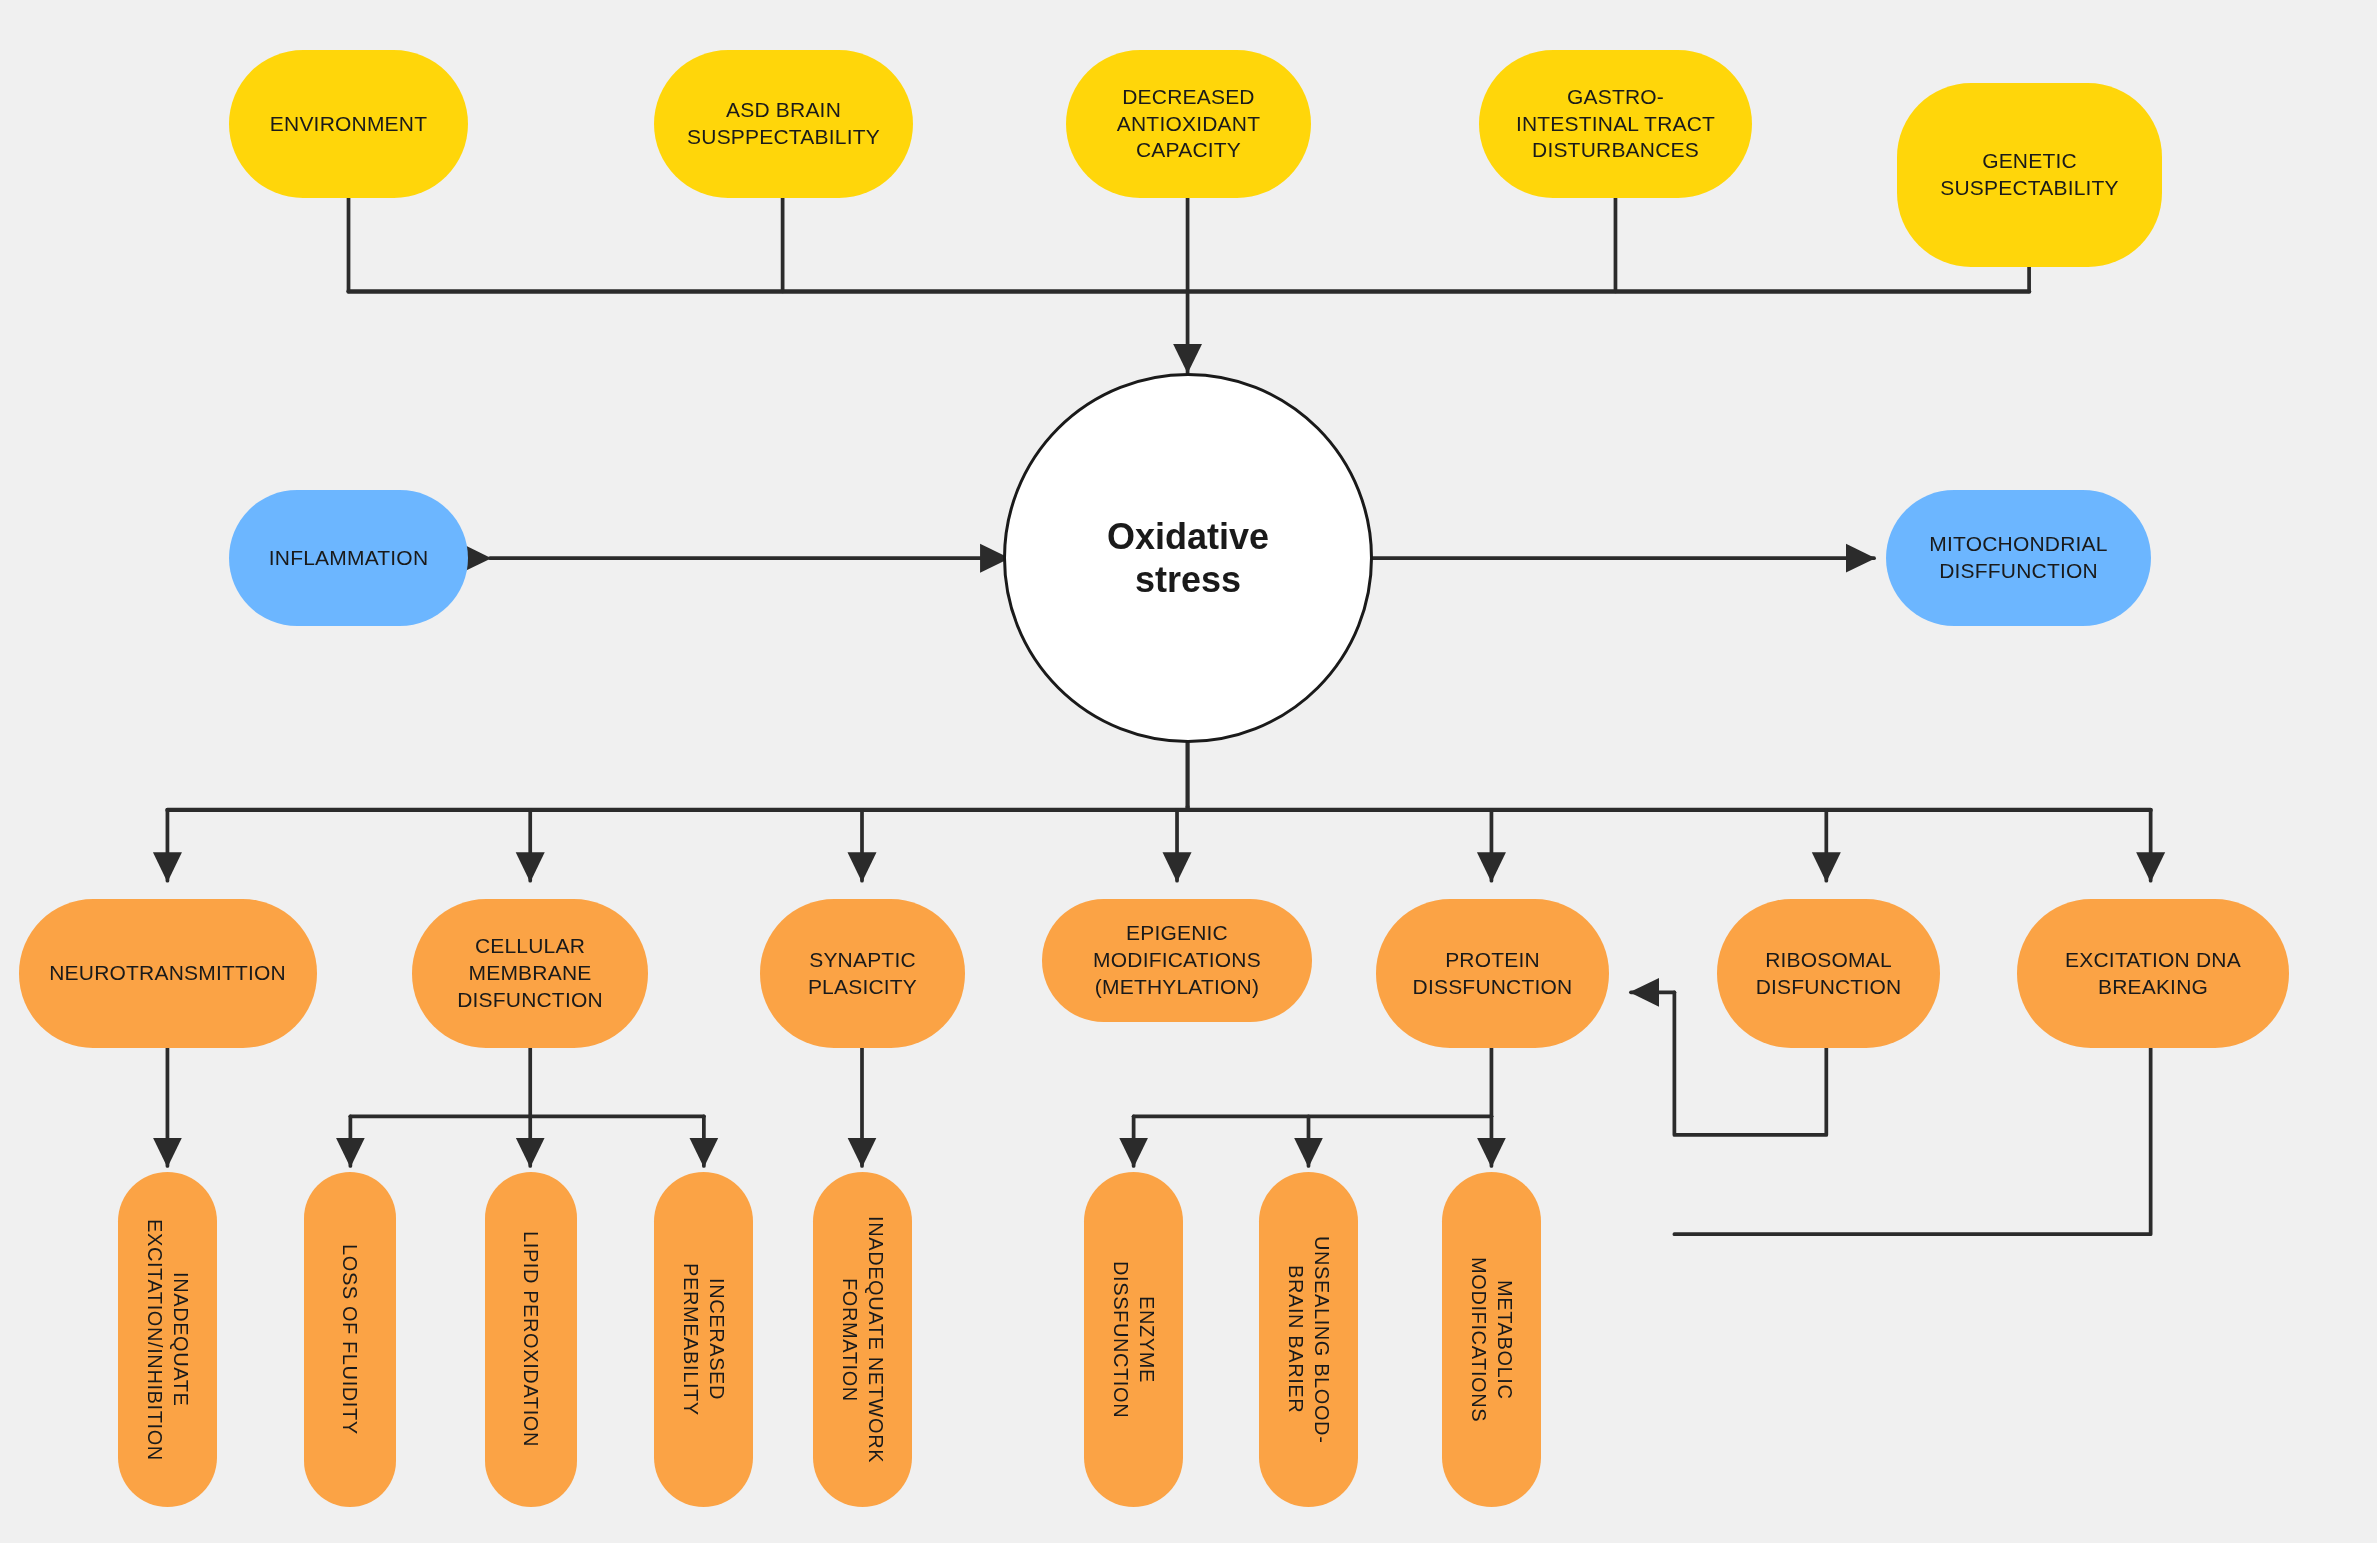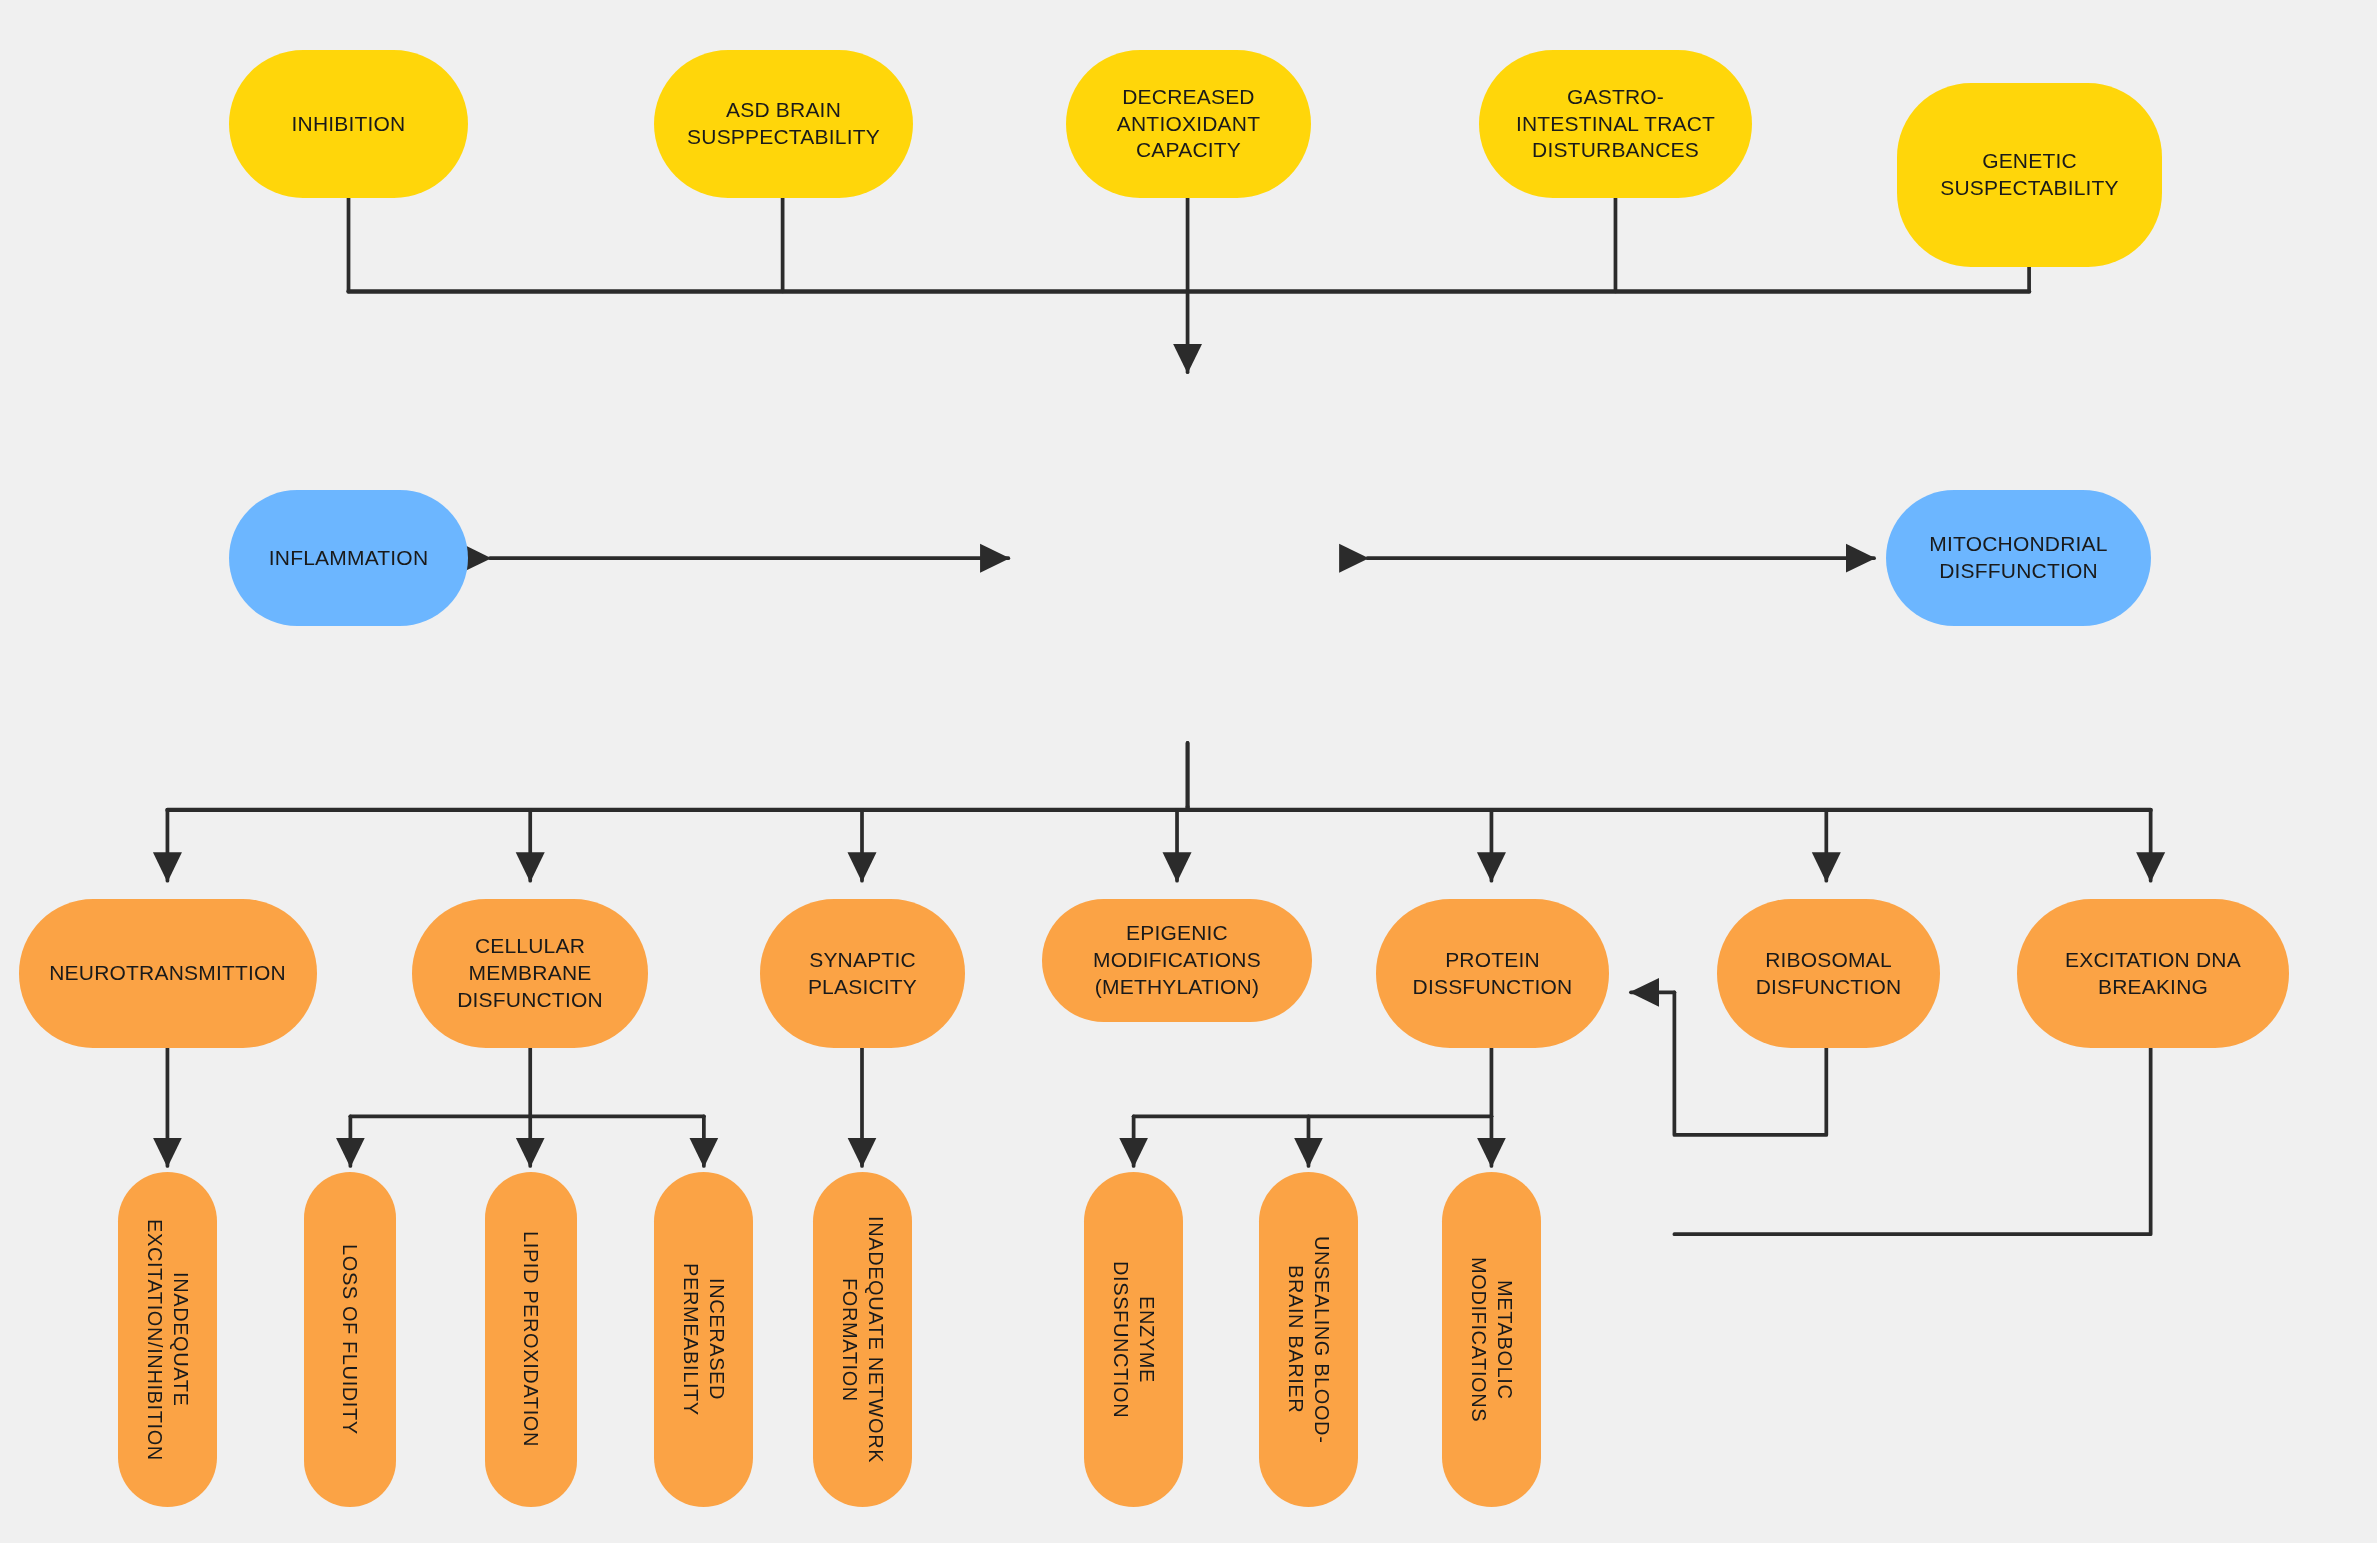--- a/index.html
+++ b/index.html
@@ -138,21 +138,21 @@
 
       <path d="M2945,1690 L2945,1830 L2700,1830 L2700,1600"></path>
       <path d="M2700,1600 L2630,1600" marker-end="url(#arrow)"></path>
 
       <path d="M3468,1690 L3468,1990 L2700,1990"></path>
 
     </g>
   </svg>
 
   <div class="node node-yellow" style="left:229px; top:50px; width:239px; height:148px;">
-    <span class="label">INHIBITION</span>
+    <span class="label">ENVIRONMENT</span>
   </div>
 
   <div class="node node-yellow" style="left:654px; top:50px; width:259px; height:148px;">
     <span class="label">ASD BRAIN
 SUSPPECTABILITY</span>
   </div>
 
   <div class="node node-yellow" style="left:1066px; top:50px; width:245px; height:148px;">
     <span class="label">DECREASED
 ANTIOXIDANT
@@ -163,20 +163,24 @@
     <span class="label">GASTRO-
 INTESTINAL TRACT
 DISTURBANCES</span>
   </div>
 
   <div class="node node-yellow" style="left:1897px; top:50px; width:265px; height:184px;margin-top:33px;">
     <span class="label">GENETIC
 SUSPECTABILITY</span>
   </div>
 
+  <div class="node node-center" style="left:1003px; top:373px; width:370px; height:370px;">
+    <span class="label">Oxidative
+stress</span>
+  </div>
 
   <div class="node node-blue" style="left:229px; top:490px; width:239px; height:136px;">
     <span class="label">INFLAMMATION</span>
   </div>
 
   <div class="node node-blue" style="left:1886px; top:490px; width:265px; height:136px;">
     <span class="label">MITOCHONDRIAL
 DISFFUNCTION</span>
   </div>
 

